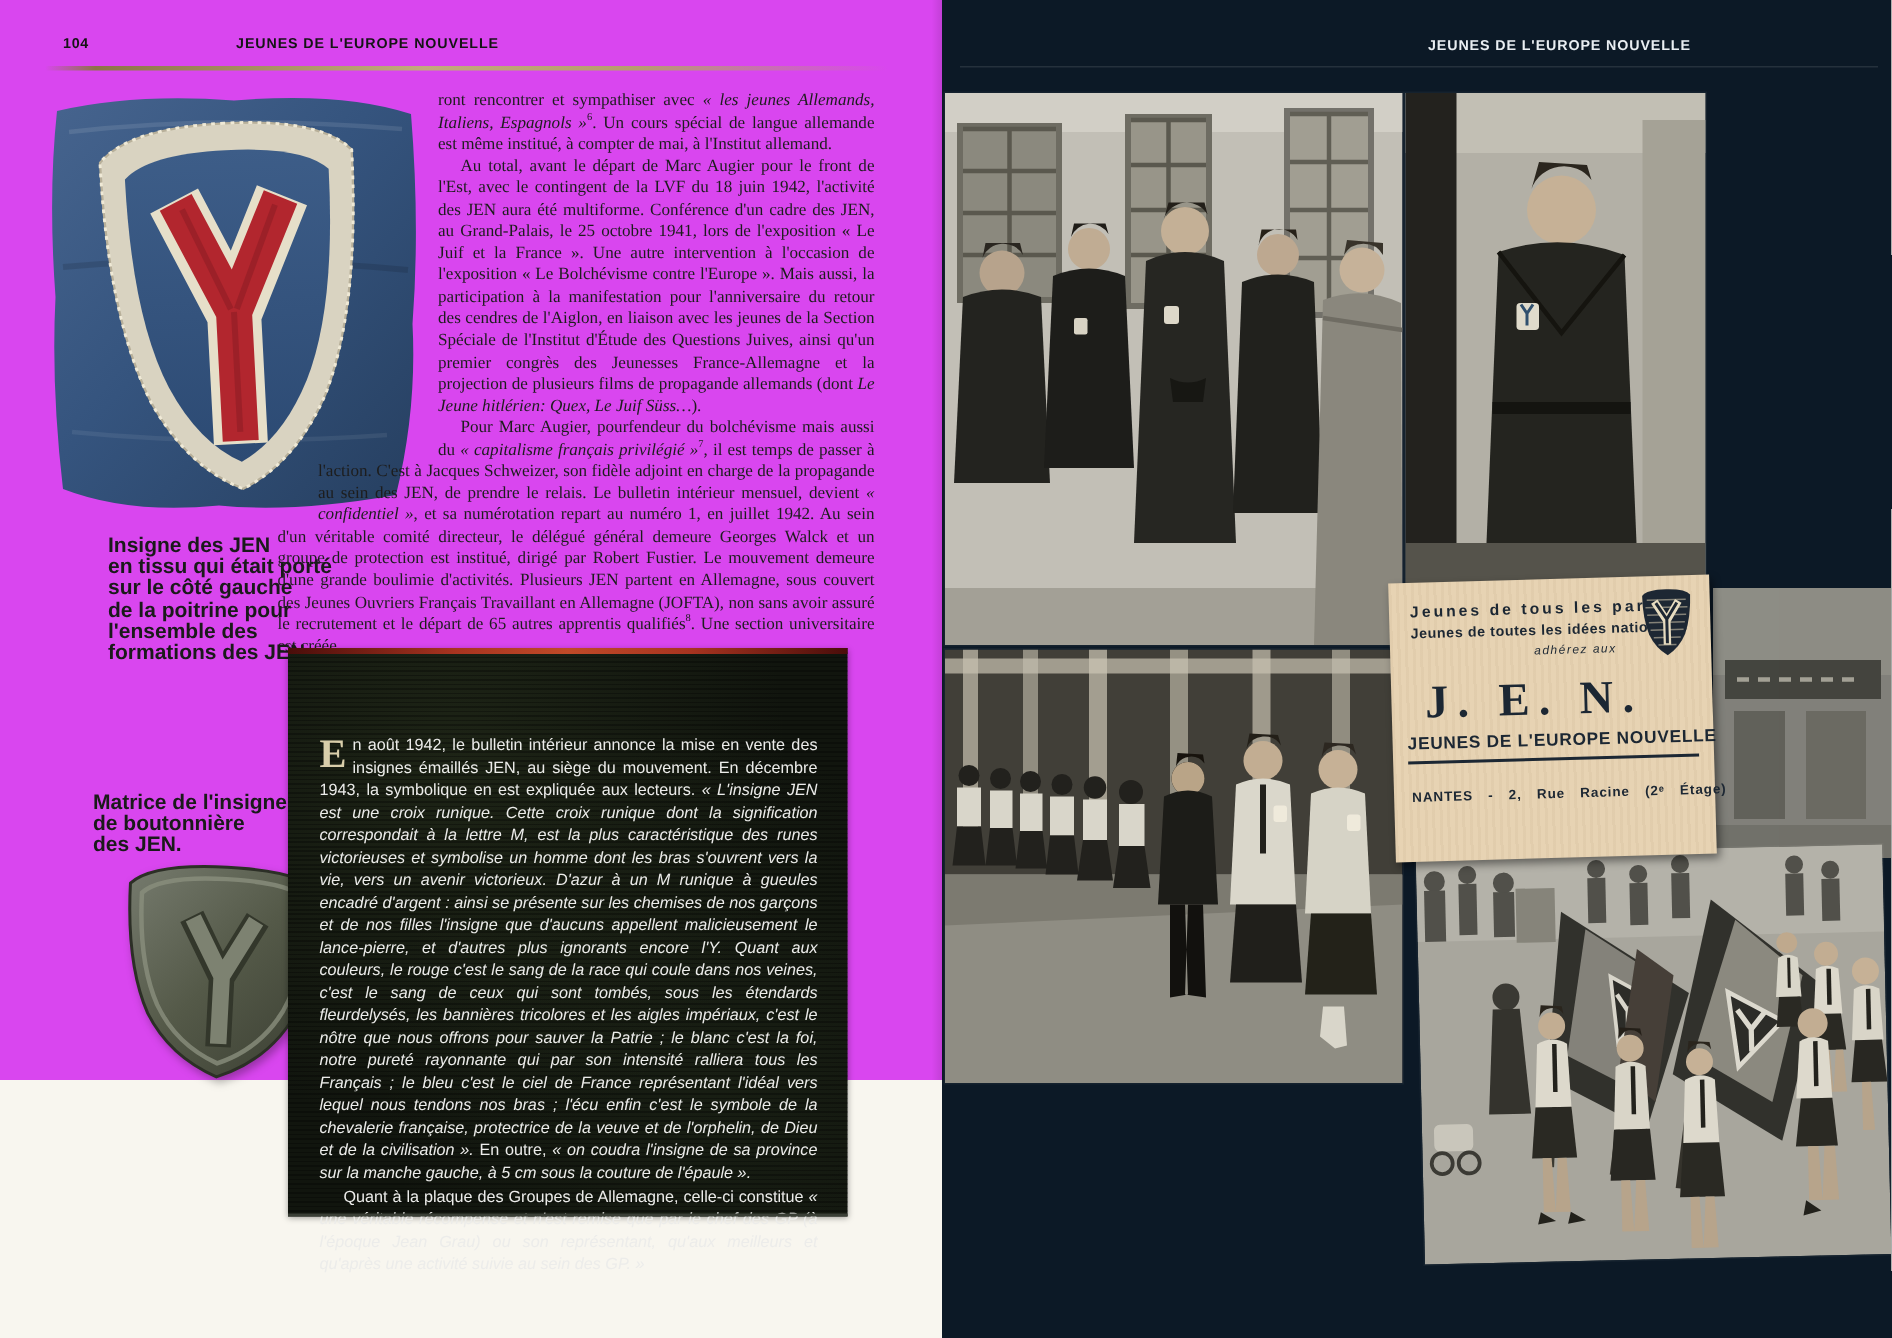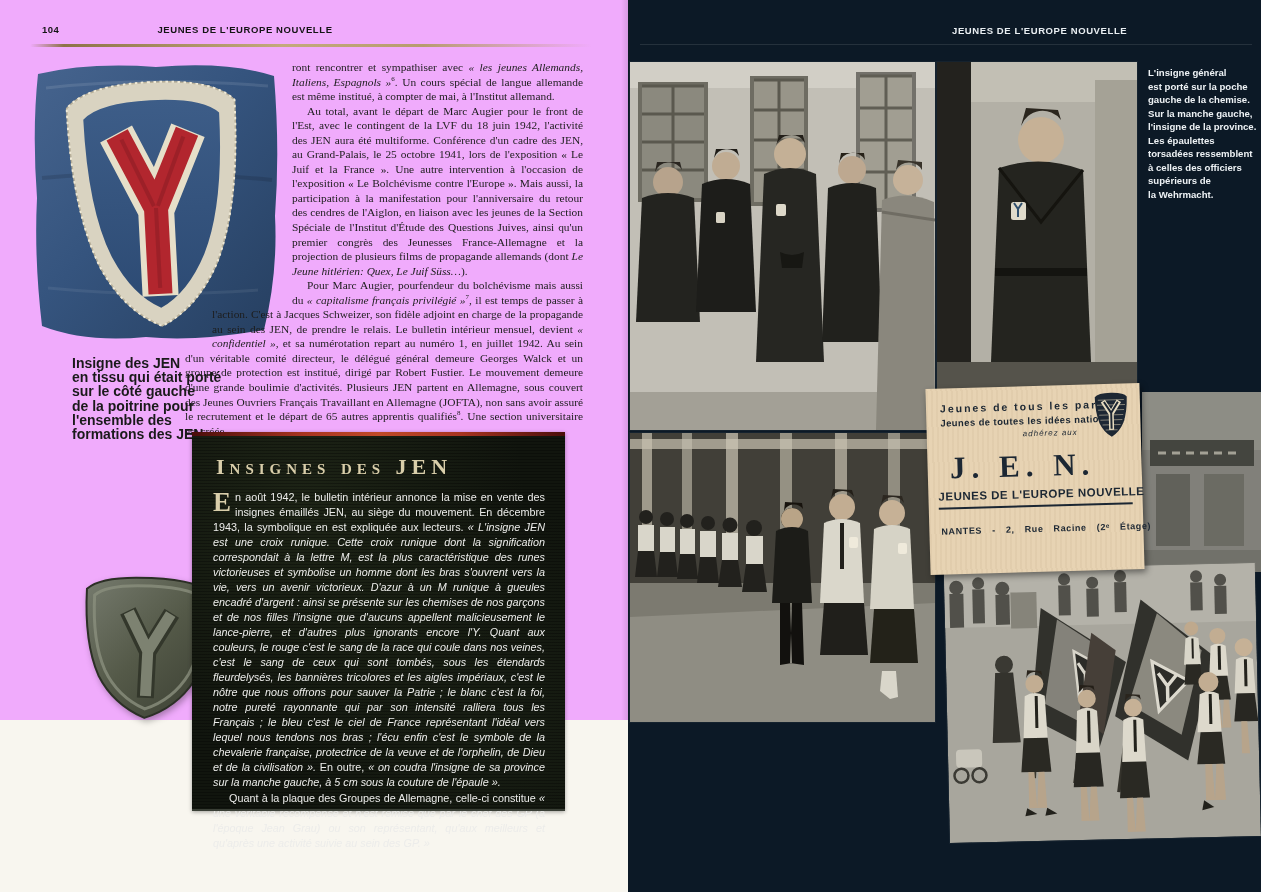--- a/index.html
+++ b/index.html
@@ -1,21 +1,21 @@
 <!DOCTYPE html>
 <html><head>
 <meta charset="utf-8">
 <style>
   html,body{margin:0;padding:0;background:#e9e7e2;}
   #spread{position:relative;width:1261px;height:892px;overflow:hidden;
           font-family:"Liberation Sans",sans-serif;background:#f8f6ef;}
   .abs{position:absolute;}
 
   
-  #page-left{left:0;top:0;width:628px;height:720px;background:#f0abfc;}
+  #page-left{left:0;top:0;width:628px;height:720px;background:#d946ef;}
   #page-left::after{content:"";position:absolute;right:0;top:0;width:7px;height:100%;
       background:linear-gradient(90deg,rgba(0,0,0,0),rgba(0,0,0,.10));}
   .folio{font-size:9.5px;font-weight:bold;letter-spacing:.5px;color:#141414;}
   .running-title{font-size:9.5px;font-weight:bold;letter-spacing:.6px;color:#141414;white-space:nowrap;}
   #rule-left{left:30px;top:44px;width:562px;height:3px;border-radius:2px;
       background:linear-gradient(90deg,rgba(141,115,71,0) 0%,#8d7347 6%,#c3aa7c 45%,#b79c6e 70%,rgba(141,115,71,0) 100%);}
 
   
   #bodytext{left:185px;top:60px;width:398px;color:#1d1d1d;
       font-family:"Liberation Serif",serif;font-size:11.4px;line-height:14.55px;
@@ -129,20 +129,23 @@
         </g>
       </svg>
     </div>
 
     <div id="cap-patch" class="abs lcap">Insigne des JEN
 en tissu qui était porté
 sur le côté gauche
 de la poitrine pour
 l'ensemble des
 formations des JEN.</div>
+    <div id="cap-matrix" class="abs lcap">Matrice de l'insigne
+de boutonnière
+des JEN.</div>
 
     <div id="badge-photo" class="abs">
       <svg width="168" height="150" viewBox="0 0 168 150">
         <defs>
           <linearGradient id="met" x1="0" y1="0" x2="1" y2="1">
             <stop offset="0" stop-color="#767b6e"></stop>
               <stop offset=".5" stop-color="#545948"></stop>
             <stop offset="1" stop-color="#3a3e32"></stop>
           </linearGradient>
         </defs>
@@ -160,21 +163,20 @@
     <div id="bodytext" class="abs">
       <span class="spacer1"></span>
       <span class="spacer2"></span>
       <p><span>ront rencontrer et sympathiser avec </span><span class="it">« les jeunes Allemands, Italiens, Espagnols »</span><span class="sup">6</span><span>. Un cours spécial de langue allemande est même institué, à compter de mai, à l'Institut allemand.</span></p>
       <p><span>Au total, avant le départ de Marc Augier pour le front de l'Est, avec le contingent de la LVF du 18 juin 1942, l'activité des JEN aura été multiforme. Conférence d'un cadre des JEN, au Grand-Palais, le 25 octobre 1941, lors de l'exposition « Le Juif et la France ». Une autre intervention à l'occasion de l'exposition « Le Bolchévisme contre l'Europe ». Mais aussi, la participation à la manifestation pour l'anniversaire du retour des cendres de l'Aiglon, en liaison avec les jeunes de la Section Spéciale de l'Institut d'Étude des Questions Juives, ainsi qu'un premier congrès des Jeunesses France-Allemagne et la projection de plusieurs films de propagande allemands (dont </span><span class="it">Le Jeune hitlérien: Quex, Le Juif Süss…</span><span>).</span></p>
       <p><span>Pour Marc Augier, pourfendeur du bolchévisme mais aussi du </span><span class="it">« capitalisme français privilégié »</span><span class="sup">7</span><span>, il est temps de passer à l'action. C'est à Jacques Schweizer, son fidèle adjoint en charge de la propagande au sein des JEN, de prendre le relais. Le bulletin intérieur mensuel, devient </span><span class="it">« confidentiel »</span><span>, et sa numérotation repart au numéro 1, en juillet 1942. Au sein d'un véritable comité directeur, le délégué général demeure Georges Walck et un groupe de protection est institué, dirigé par Robert Fustier. Le mouvement demeure d'une grande boulimie d'activités. Plusieurs JEN partent en Allemagne, sous couvert des Jeunes Ouvriers Français Travaillant en Allemagne (JOFTA), non sans avoir assuré le recrutement et le départ de 65 autres apprentis qualifiés</span><span class="sup">8</span><span>. Une section universitaire est créée.</span></p>
     </div>
 
     <div id="insignes-box" class="abs">
       <div class="redband"></div>
-      <div id="box-title">Insignes des JEN</div>
       <div id="box-body">
         <p><span class="dropcap">E</span><span><span>n août 1942, le bulletin intérieur annonce la mise en vente des insignes émaillés JEN, au siège du mouvement. En décembre 1943, la symbolique en est expliquée aux lecteurs. </span><span class="it">« L'insigne JEN est une croix runique. Cette croix runique dont la signification correspondait à la lettre M, est la plus caractéristique des runes victorieuses et symbolise un homme dont les bras s'ouvrent vers la vie, vers un avenir victorieux. D'azur à un M runique à gueules encadré d'argent : ainsi se présente sur les chemises de nos garçons et de nos filles l'insigne que d'aucuns appellent malicieusement le lance-pierre, et d'autres plus ignorants encore l'Y. Quant aux couleurs, le rouge c'est le sang de la race qui coule dans nos veines, c'est le sang de ceux qui sont tombés, sous les étendards fleurdelysés, les bannières tricolores et les aigles impériaux, c'est le nôtre que nous offrons pour sauver la Patrie ; le blanc c'est la foi, notre pureté rayonnante qui par son intensité ralliera tous les Français ; le bleu c'est le ciel de France représentant l'idéal vers lequel nous tendons nos bras ; l'écu enfin c'est le symbole de la chevalerie française, protectrice de la veuve et de l'orphelin, de Dieu et de la civilisation ».</span><span> En outre, </span><span class="it">« on coudra l'insigne de sa province sur la manche gauche, à 5 cm sous la couture de l'épaule ».</span></span></p>
         <p><span>Quant à la plaque des Groupes de Allemagne, celle-ci constitue </span><span class="it">« une véritable récompense et n'est remise que par le chef des GP (à l'époque Jean Grau) ou son représentant, qu'aux meilleurs et qu'après une activité suivie au sein des GP. »</span></p>
       </div>
       <div class="botband"></div>
     </div>
   </div>
 
   <div id="page-right" class="abs"></div>
 
@@ -233,30 +235,20 @@
         <path d="M62,106 Q104,92 146,108 L154,300 L54,300 Z" fill="#24241f"></path>
         <path d="M62,106 L104,160 L146,108" stroke="#15140f" stroke-width="3" fill="none"></path>
         <rect x="74" y="140" width="15" height="18" rx="2.5" fill="#e0dbcb"></rect>
         <path d="M81,155 v-10 m0,2 l-4,-6 m4,6 l4,-6" stroke="#30506e" stroke-width="2" fill="none"></path>
         <path d="M58,210 h92" stroke="#141410" stroke-width="8"></path>
       </g>
       <rect y="300" width="200" height="28" fill="#55534b"></rect>
     </svg>
   </div>
 
-  <div id="cap-general" class="abs rcap">L'insigne général
-est porté sur la poche
-gauche de la chemise.
-Sur la manche gauche,
-l'insigne de la province.
-Les épaulettes
-torsadées ressemblent
-à celles des officiers
-supérieurs de
-la Wehrmacht.</div>
 
   <div id="photo-assembly" class="abs photo">
     <svg width="305" height="289" viewBox="0 0 305 289">
       <rect width="305" height="289" fill="#413f38"></rect>
       <g>
         <rect x="0" y="6" width="305" height="10" fill="#b9b4a4" opacity=".8"></rect>
         <rect x="12" y="0" width="10" height="120" fill="#c7c2b0" opacity=".7"></rect>
         <rect x="52" y="0" width="10" height="120" fill="#c7c2b0" opacity=".6"></rect>
         <rect x="96" y="0" width="12" height="130" fill="#cdc8b6" opacity=".7"></rect>
         <rect x="150" y="0" width="12" height="130" fill="#cdc8b6" opacity=".6"></rect>

